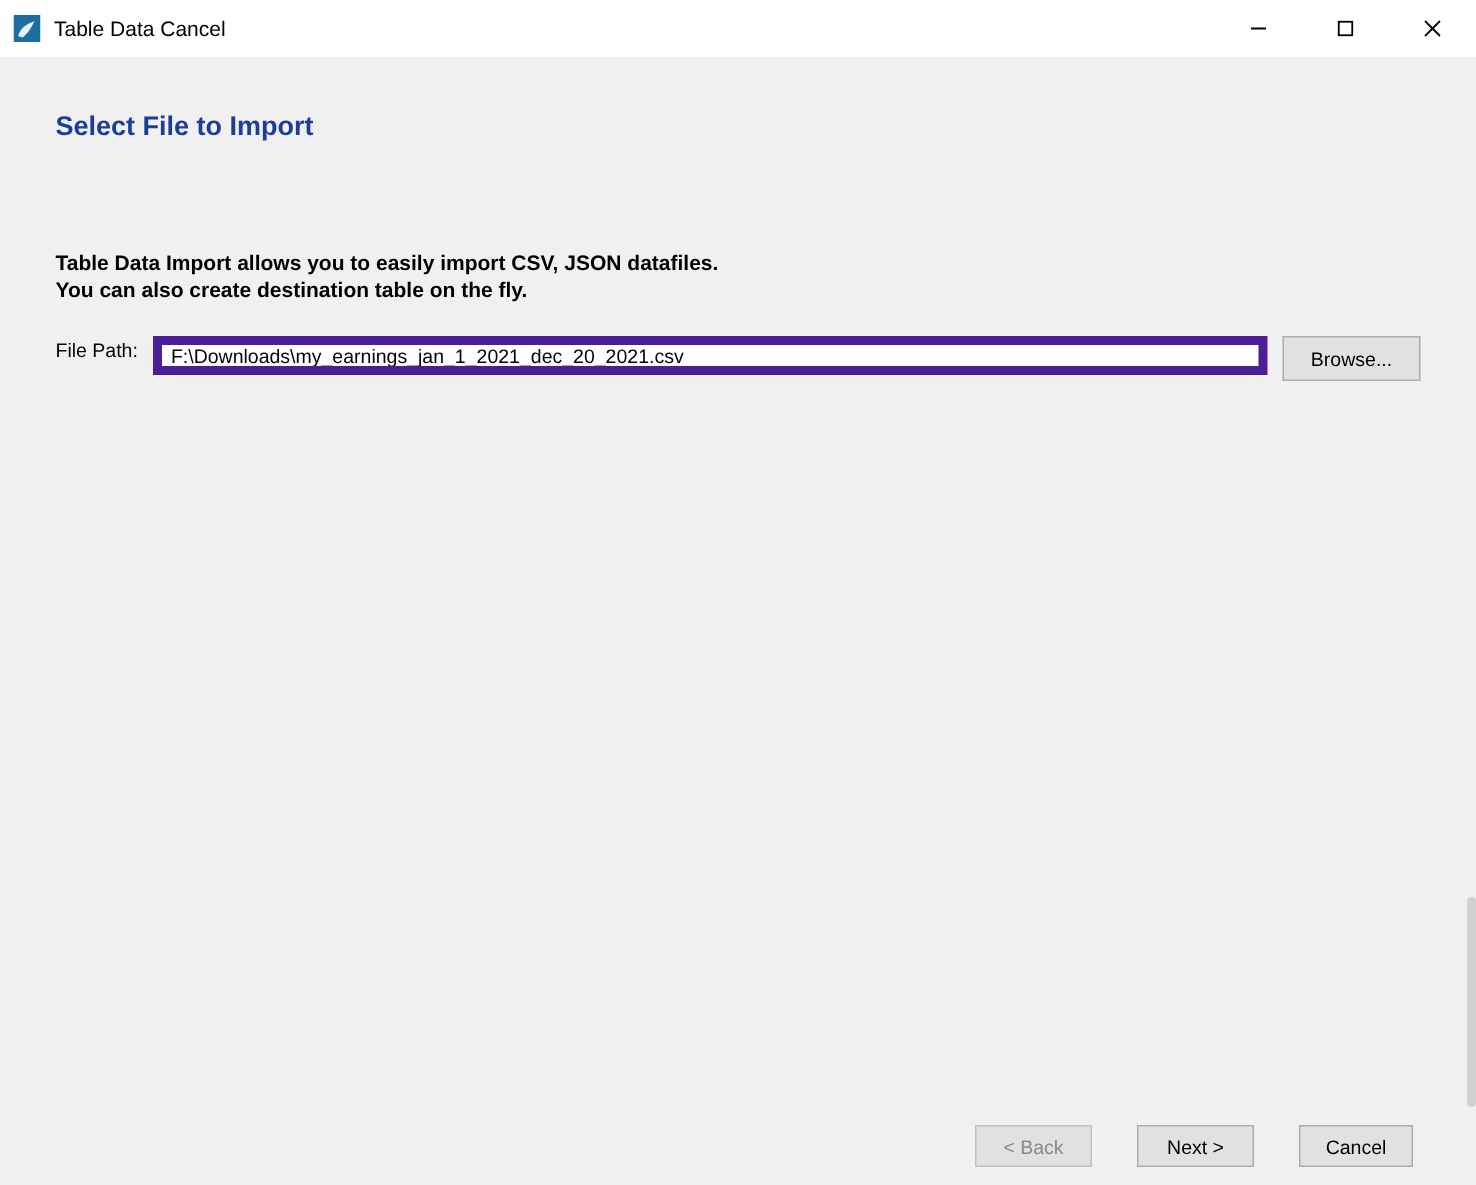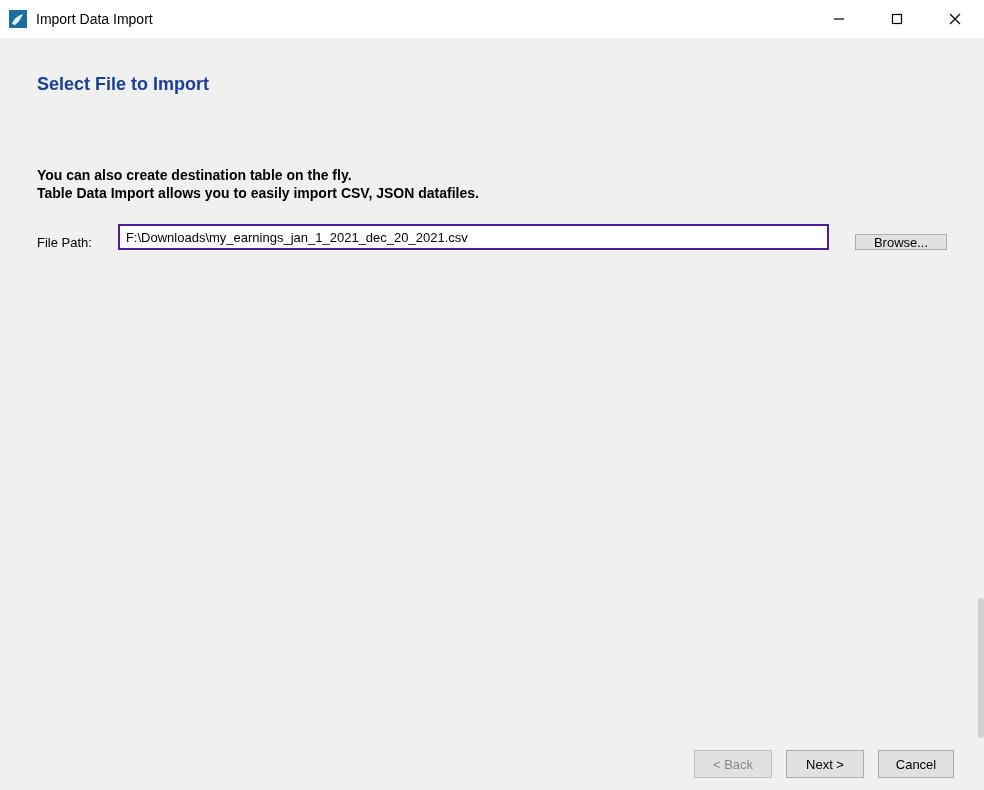--- a/index.html
+++ b/index.html
@@ -65,54 +65,54 @@
       padding: 72px 0 0 33px;
     }
     .desc-line {
       font-size: 14px;
       font-weight: bold;
       color: #000;
       line-height: 1.25;
     }
     .file-row {
       display: flex;
-      align-items: flex-end;
+      align-items: flex-start;
       padding: 22px 33px 0 33px;
-      gap: 26px;
+      gap: 10px;
     }
     .file-label {
       font-size: 13px;
       color: #000;
       white-space: nowrap;
       padding-top: 2px;
     }
     .file-input {
       flex: 1;
       height: 26px;
-      border: 2px solid #4c1d95;
+      border: 6px solid #4c1d95;
       background: #fff;
       font-size: 13px;
       padding: 2px 6px;
       font-family: inherit;
     }
     .browse-btn {
       width: 92px;
-      height: 16px;
+      height: 30px;
       border: 1px solid #adadad;
       background: #e1e1e1;
       font-size: 13px;
       cursor: pointer;
       font-family: inherit;
     }
     .footer {
       position: absolute;
       bottom: 12px;
-      right: 30px;
+      right: 42px;
       display: flex;
-      gap: 14px;
+      gap: 30px;
     }
     .footer-btn {
       width: 78px;
       height: 28px;
       border: 1px solid #adadad;
       background: #e1e1e1;
       font-size: 13px;
       cursor: pointer;
       font-family: inherit;
     }
@@ -138,21 +138,21 @@
 </head>
 <body>
 
 <div class="titlebar">
   <span class="titlebar-icon">
     <svg width="18" height="18" viewBox="0 0 18 18">
       <rect x="0" y="0" width="18" height="18" fill="#1a6f9e"></rect>
       <path d="M3 14 C5 8, 9 6, 14 4 C12 8, 10 12, 6 15 Z" fill="#fff" opacity="0.9"></path>
     </svg>
   </span>
-  <span class="titlebar-title">Import Data Import</span>
+  <span class="titlebar-title">Table Data Cancel</span>
   <div class="window-controls">
     <button class="win-btn">
       <svg width="12" height="12" viewBox="0 0 12 12">
         <line x1="1" y1="6" x2="11" y2="6" stroke="#000" stroke-width="1.2"></line>
       </svg>
     </button>
     <button class="win-btn">
       <svg width="12" height="12" viewBox="0 0 12 12">
         <rect x="1.5" y="1.5" width="9" height="9" fill="none" stroke="#000" stroke-width="1.2"></rect>
       </svg>
@@ -163,22 +163,22 @@
         <line x1="11" y1="1" x2="1" y2="11" stroke="#000" stroke-width="1.2"></line>
       </svg>
     </button>
   </div>
 </div>
 
 <div class="content">
   <h1 class="page-heading">Select File to Import</h1>
 
   <div class="description">
+    <div class="desc-line">Table Data Import allows you to easily import CSV, JSON datafiles.</div>
     <div class="desc-line">You can also create destination table on the fly.</div>
-    <div class="desc-line">Table Data Import allows you to easily import CSV, JSON datafiles.</div>
   </div>
 
   <div class="file-row">
     <span class="file-label">File Path:</span>
     <input type="text" class="file-input" value="F:\Downloads\my_earnings_jan_1_2021_dec_20_2021.csv" style="">
     <button class="browse-btn">Browse...</button>
   </div>
 
   <div class="footer">
     <button class="footer-btn" disabled="">&lt; Back</button>

